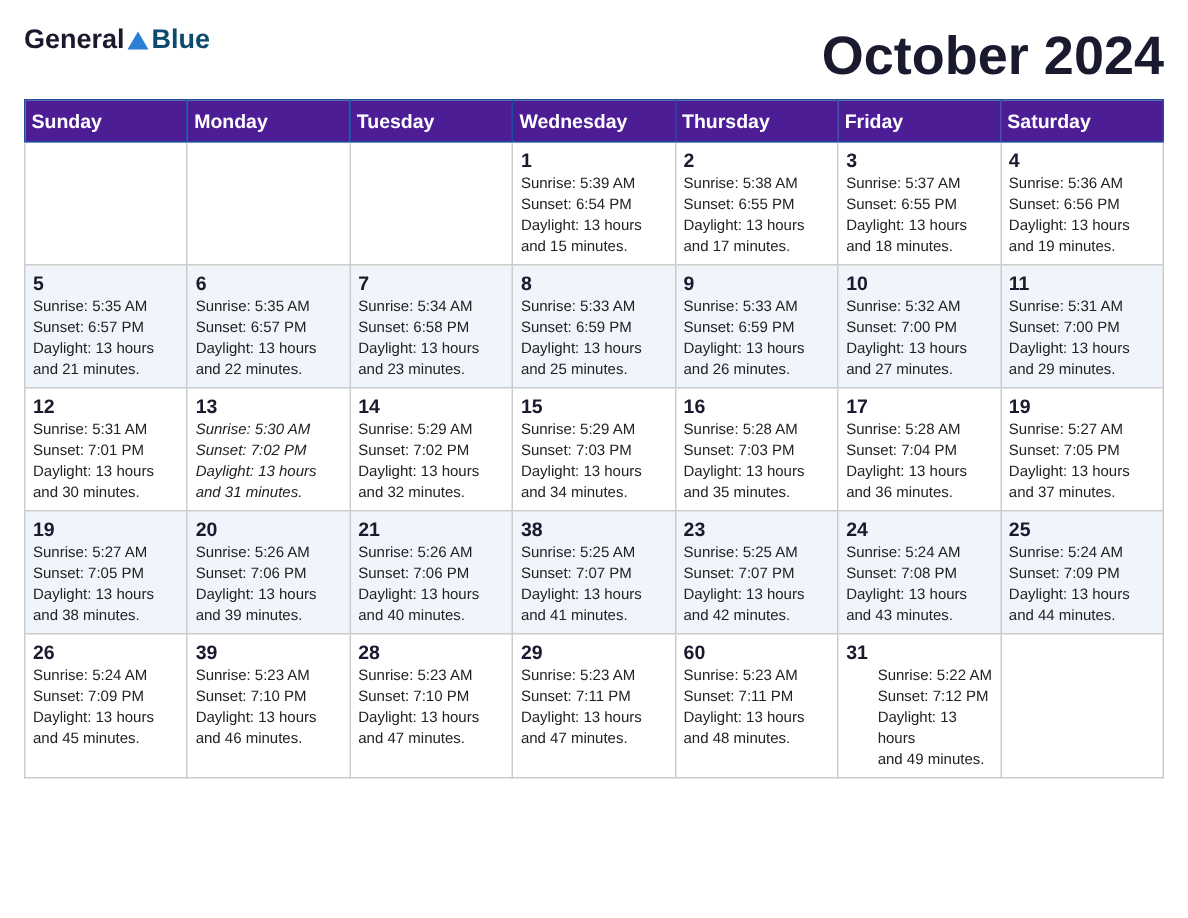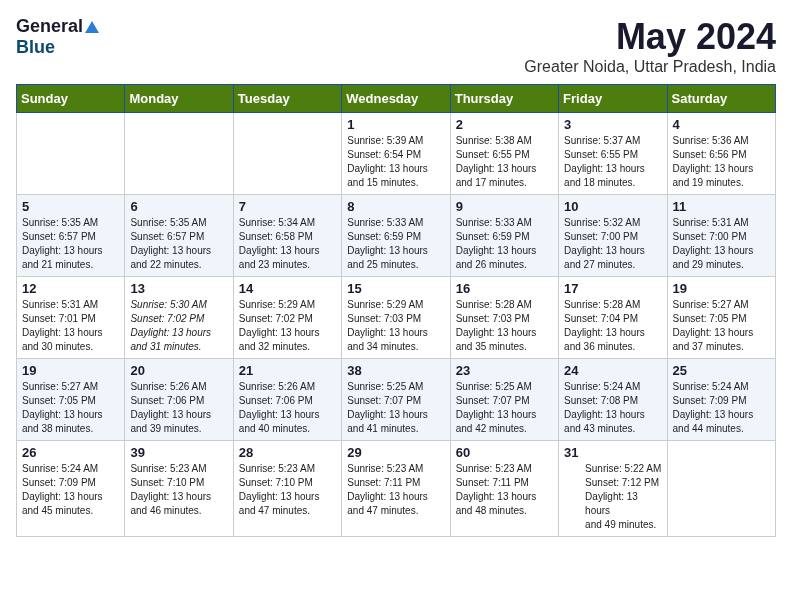--- a/index.html
+++ b/index.html
@@ -11,21 +11,21 @@
       padding: 16px;
     }
     .header {
       display: flex;
       justify-content: space-between;
       align-items: flex-start;
       margin-bottom: 8px;
     }
     .logo {
       display: flex;
-      flex-direction: column;
+      flex-direction: row;
       align-items: flex-start;
     }
     .logo-line {
       display: flex;
       align-items: center;
     }
     .title-block {
       text-align: right;
     }
     .month-title {
@@ -36,21 +36,21 @@
     .location {
       font-size: 16px;
       color: #333;
     }
     .calendar {
       width: 100%;
       border-collapse: collapse;
       font-size: 11px;
     }
     .calendar thead th {
-      background: #4d7c0f;
+      background: #4c1d95;
       color: #fff;
       padding: 6px 4px;
       text-align: left;
       font-size: 13px;
       font-weight: bold;
       border: 1px solid #1a4fa0;
       margin-top: 28px;
     }
     .calendar tbody td {
       border: 1px solid #ccc;
@@ -87,22 +87,21 @@
       <span style="font-size:18px;font-weight:bold;color:#1a1a2e;">General</span>
       <svg width="16" height="16" viewBox="0 0 16 16" style="margin:0 1px;">
         <polygon points="8,2 15,14 1,14" fill="#2a7fd4"></polygon>
       </svg>
     </div>
     <div>
       <span style="font-size:18px;font-weight:bold;color:#0c4a6e;">Blue</span>
     </div>
   </div>
   <div class="title-block">
-    <div class="month-title">May 2024</div>
-    <div class="location">Greater Noida, Uttar Pradesh, India</div>
+    <div class="month-title">October 2024</div>
   </div>
 </div>
 
 <table class="calendar">
   <thead>
     <tr>
     <th>Sunday</th>
         <th>Monday</th>
         <th>Tuesday</th>
         <th>Wednesday</th>

